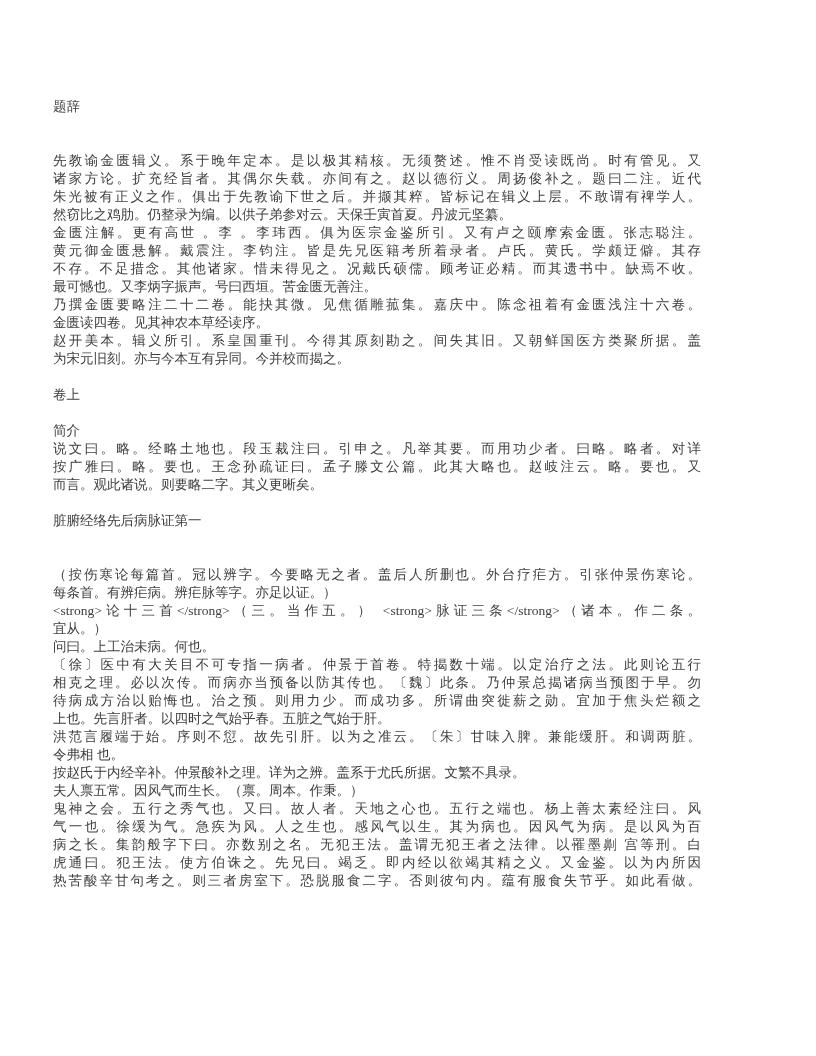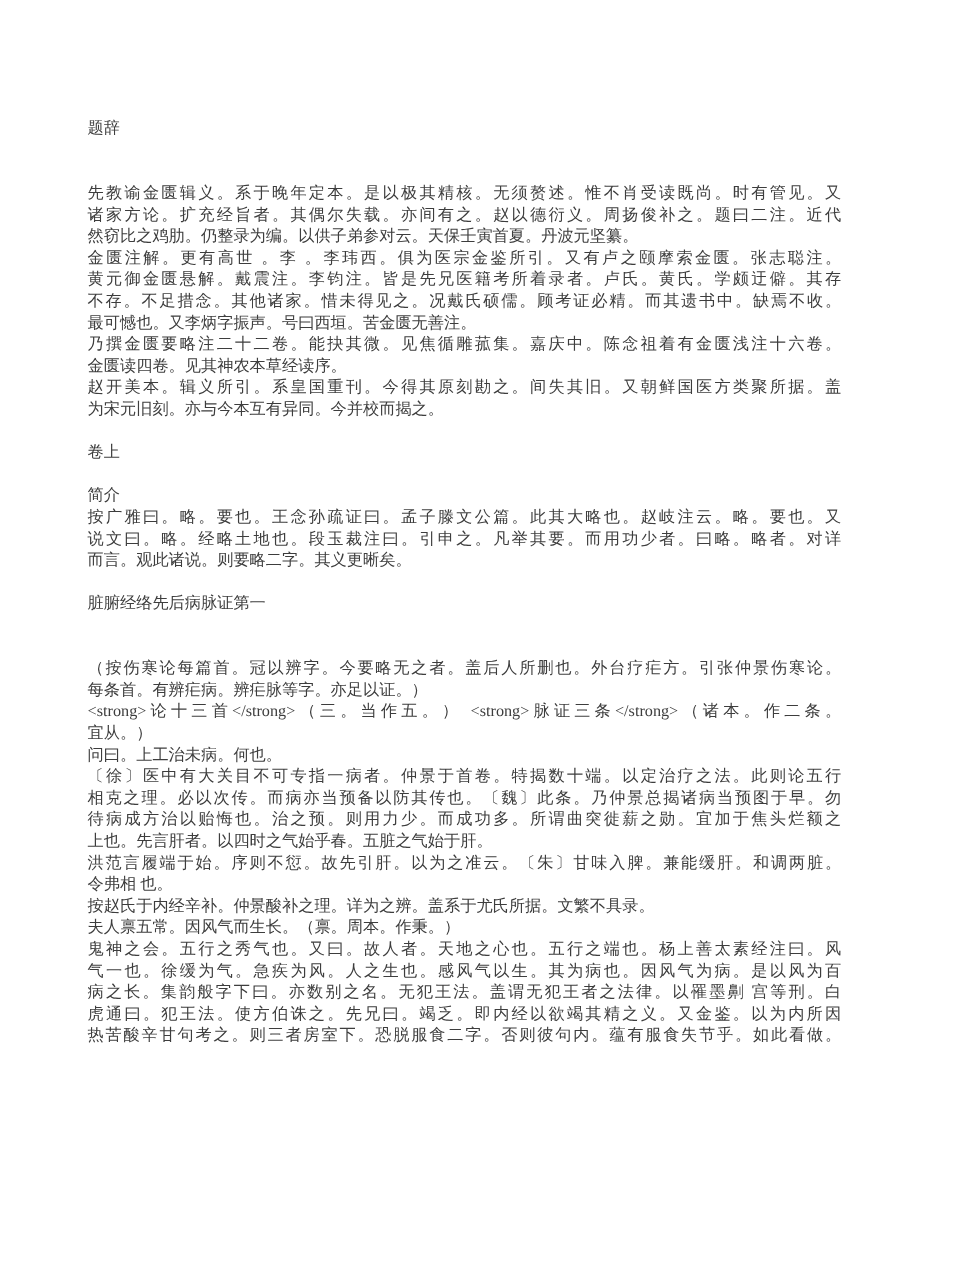--- a/index.html
+++ b/index.html
@@ -6,21 +6,21 @@
   body {
     width: 816px;
     height: 1056px;
     background: #ffffff;
     overflow: hidden;
   }
   .page {
     box-sizing: border-box;
     width: 816px;
     height: 1056px;
-    padding: 98px 115px 0 73px;
+    padding: 98px 115px 0 53px;
   }
   .ln {
     font-family: "Liberation Serif", "DejaVu Serif", serif;
     font-size: 13.5px;
     line-height: 18px;
     min-height: 18px;
     color: #3d3d3d;
     white-space: normal;
     word-break: break-all;
   }
@@ -30,35 +30,36 @@
 </style>
 </head>
 <body>
 
 <div class="page">
   <div class="ln l">题辞</div>
   <div class="ln b"></div>
   <div class="ln b"></div>
   <div class="ln j">先教谕金匮辑义。系于晚年定本。是以极其精核。无须赘述。惟不肖受读既尚。时有管见。又</div>
   <div class="ln j">诸家方论。扩充经旨者。其偶尔失载。亦间有之。赵以德衍义。周扬俊补之。题曰二注。近代</div>
+  <div class="ln j">朱光被有正义之作。俱出于先教谕下世之后。并撷其粹。皆标记在辑义上层。不敢谓有禆学人。</div>
   <div class="ln l">然窃比之鸡肋。仍整录为编。以供子弟参对云。天保壬寅首夏。丹波元坚纂。</div>
   <div class="ln j">金匮注解。更有高世 。李 。李玮西。俱为医宗金鉴所引。又有卢之颐摩索金匮。张志聪注。</div>
   <div class="ln j">黄元御金匮悬解。戴震注。李钧注。皆是先兄医籍考所着录者。卢氏。黄氏。学颇迂僻。其存</div>
   <div class="ln j">不存。不足措念。其他诸家。惜未得见之。况戴氏硕儒。顾考证必精。而其遗书中。缺焉不收。</div>
   <div class="ln l">最可憾也。又李炳字振声。号曰西垣。苦金匮无善注。</div>
   <div class="ln j">乃撰金匮要略注二十二卷。能抉其微。见焦循雕菰集。嘉庆中。陈念祖着有金匮浅注十六卷。</div>
   <div class="ln l">金匮读四卷。见其神农本草经读序。</div>
   <div class="ln j">赵开美本。辑义所引。系皇国重刊。今得其原刻勘之。间失其旧。又朝鲜国医方类聚所据。盖</div>
   <div class="ln l">为宋元旧刻。亦与今本互有异同。今并校而揭之。</div>
   <div class="ln b"></div>
   <div class="ln l">卷上</div>
   <div class="ln b"></div>
   <div class="ln l">简介</div>
+  <div class="ln j">说文曰。略。经略土地也。段玉裁注曰。引申之。凡举其要。而用功少者。曰略。略者。对详</div>
   <div class="ln j">按广雅曰。略。要也。王念孙疏证曰。孟子滕文公篇。此其大略也。赵岐注云。略。要也。又</div>
-  <div class="ln j">说文曰。略。经略土地也。段玉裁注曰。引申之。凡举其要。而用功少者。曰略。略者。对详</div>
   <div class="ln l">而言。观此诸说。则要略二字。其义更晰矣。</div>
   <div class="ln b"></div>
   <div class="ln l">脏腑经络先后病脉证第一</div>
   <div class="ln b"></div>
   <div class="ln b"></div>
   <div class="ln j">（按伤寒论每篇首。冠以辨字。今要略无之者。盖后人所删也。外台疗疟方。引张仲景伤寒论。</div>
   <div class="ln l">每条首。有辨疟病。辨疟脉等字。亦足以证。）</div>
   <div class="ln j">&lt;strong&gt;论十三首&lt;/strong&gt;（三。当作五。） &lt;strong&gt;脉证三条&lt;/strong&gt;（诸本。作二条。</div>
   <div class="ln l">宜从。）</div>
   <div class="ln l">问曰。上工治未病。何也。</div>

